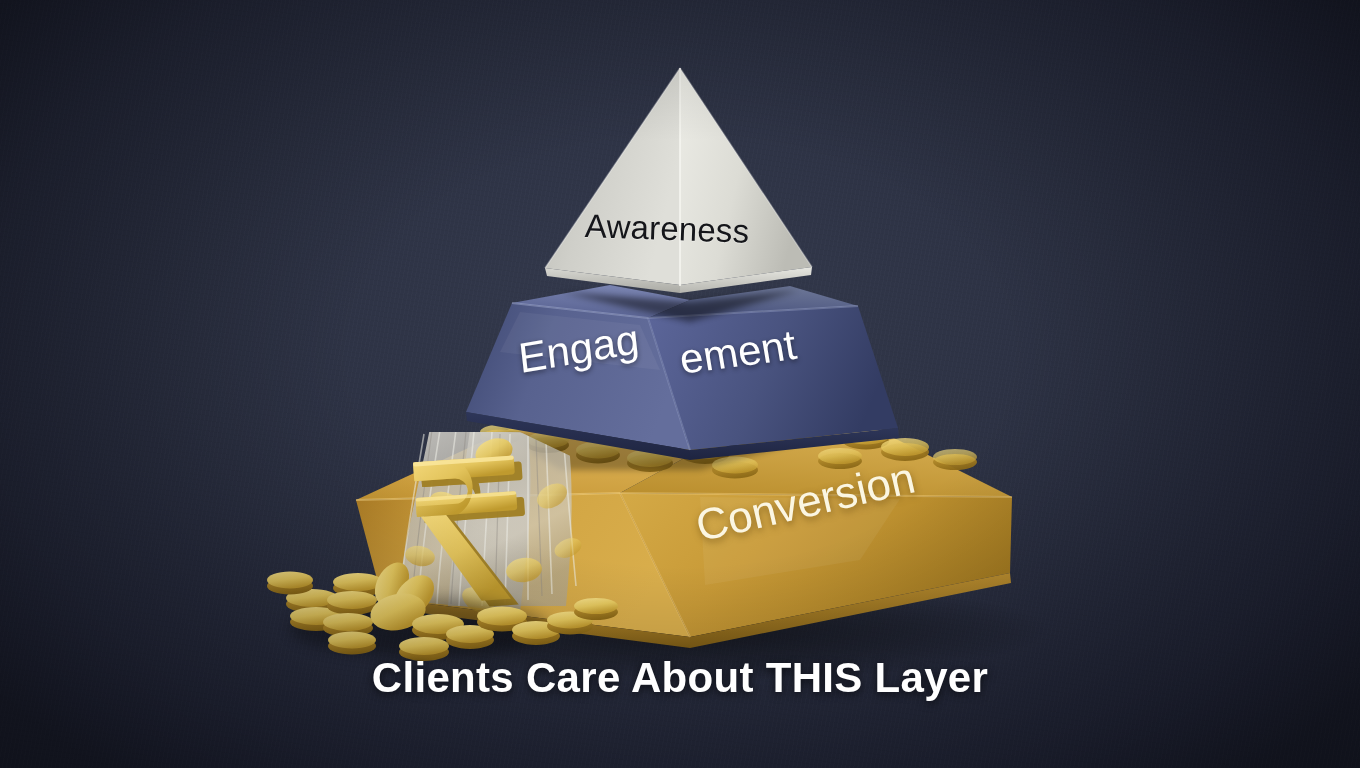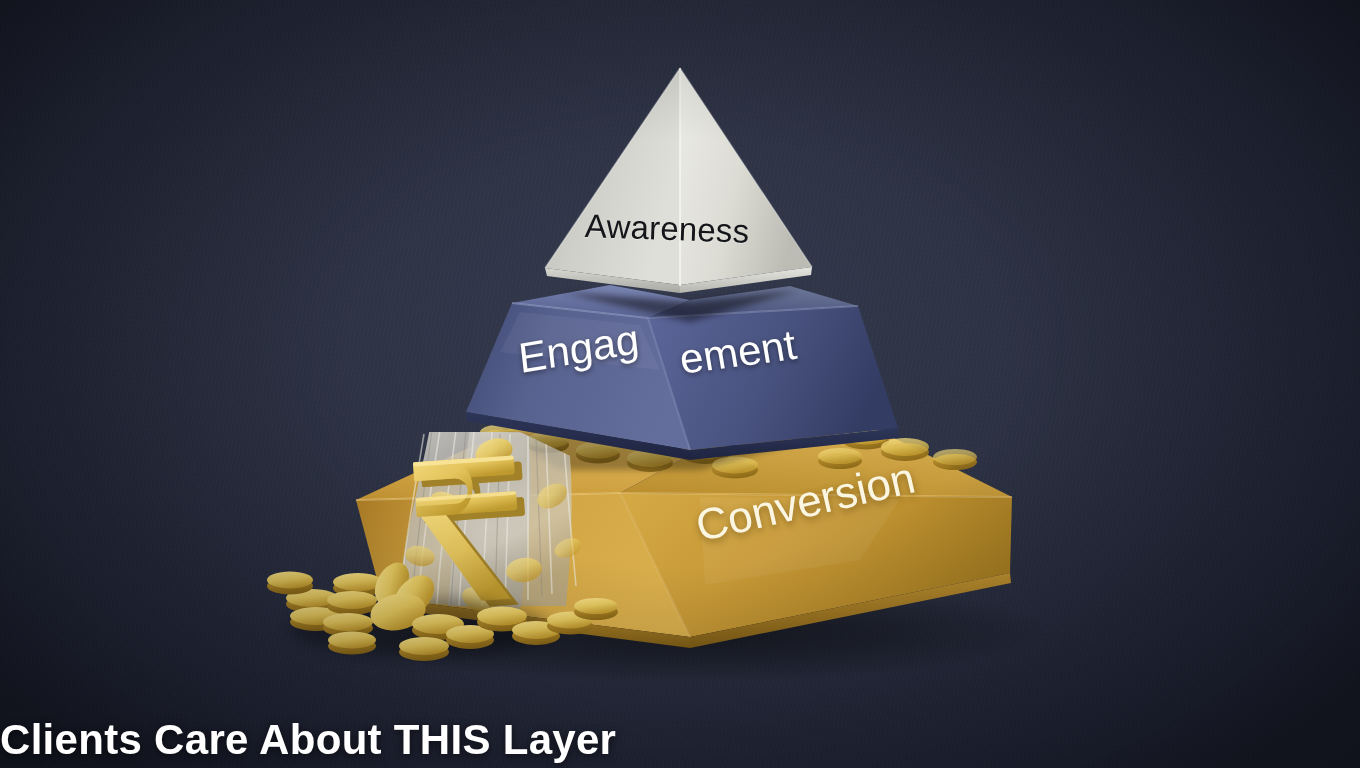--- a/index.html
+++ b/index.html
@@ -85,22 +85,23 @@
     font-size: 44px;
     font-weight: 400;
     color: #fbf6e2;
     transform: rotate(-13deg);
     transform-origin: left center;
     text-shadow: 0 3px 7px rgba(90,60,10,0.55);
   }
   #caption {
     position: absolute;
     left: 0;
-    top: 716px;
+    top: 654px;
     width: 1360px;
+    text-align: center;
     font-size: 42px;
     font-weight: bold;
     color: #ffffff;
     letter-spacing: 0.3px;
     text-shadow: 0 2px 8px rgba(0,0,0,0.65);
     font-family: "Liberation Sans", sans-serif;
   }
 </style>
 </head>
 <body>

